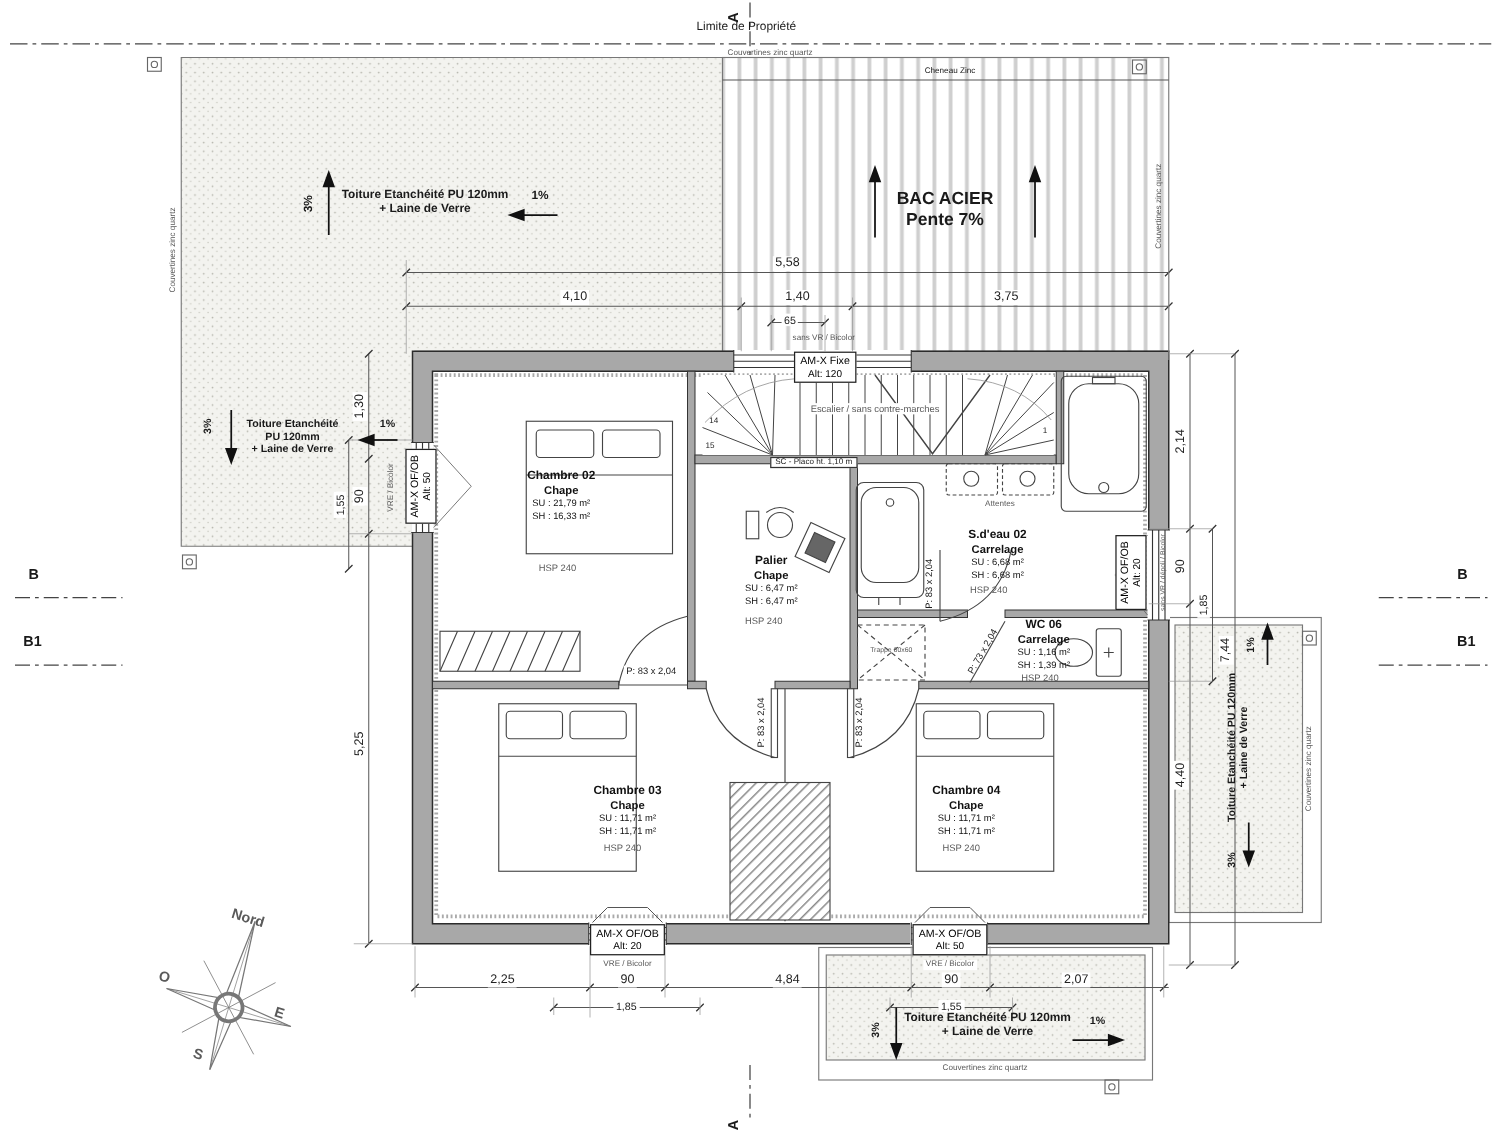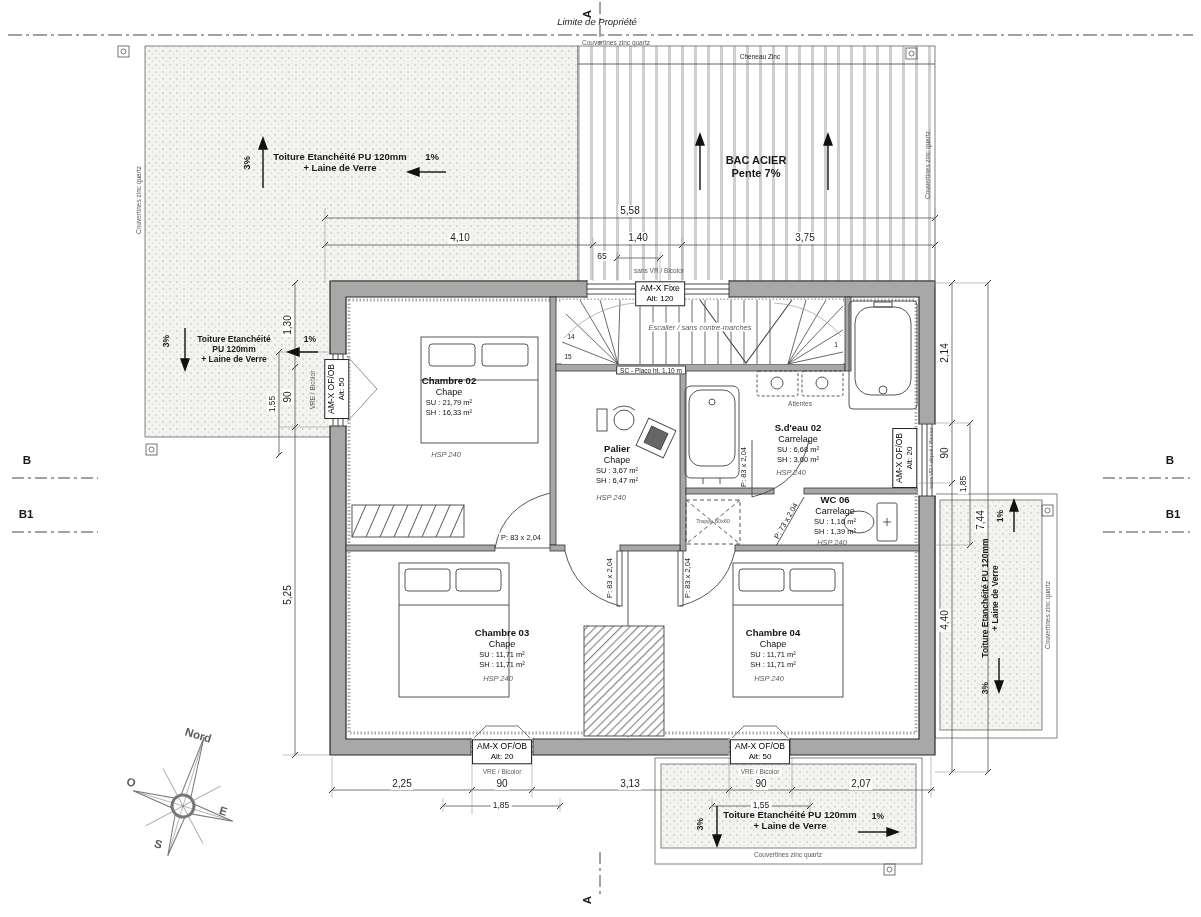--- a/index.html
+++ b/index.html
@@ -4,29 +4,29 @@
 <style>
   html,body{margin:0;padding:0;background:#fff}
   .canvas{position:relative;width:1201px;height:917px;background:#fff;
           font-family:"Liberation Sans",sans-serif;overflow:hidden}
   .canvas svg{position:absolute;left:0;top:0}
   .lbl{position:absolute;color:#1a1a1a;white-space:pre-line;text-align:center;
        line-height:1.2;transform:translate(-50%,-50%);}
   .r{transform:translate(-50%,-50%) rotate(-90deg)}
   .r60{transform:translate(-50%,-50%) rotate(-60deg)}
   .r17{transform:translate(-50%,-50%) rotate(17deg)}
-  .b{font-weight:bold}.i{font-style:italic}.g{color:#5a5a5a}
+  .b{font-weight:bold}.i{}.g{color:#5a5a5a}
   .f5{font-size:5.5px}.f6{font-size:6.5px}.f7{font-size:7.5px}.f8{font-size:8.5px}
-  .f9{font-size:9.5px}.f10{font-size:11px}.f11{font-size:11.5px}
+  .f9{font-size:9.5px}.f10{font-size:14px}.f11{font-size:11.5px}
   .bg{background:#fff;padding:0 2px}
   .dim{font-size:10px;color:#222;background:#fff;padding:0 2px}
   .dims{font-size:8.5px;color:#222;background:#fff;padding:0 2px}
   .roomlbl{position:absolute;transform:translate(-50%,-50%);text-align:center;line-height:1.25;color:#111}
   .roomlbl .rn{display:block;font-weight:bold;font-size:9.5px}
-  .roomlbl .rf{display:block;font-weight:normal;font-size:9px}
+  .roomlbl .rf{display:block;font-weight:bold;font-size:9px}
   .roomlbl .rs{display:block;font-size:7.5px}
   .wbox{position:absolute;transform:translate(-50%,-50%);background:#fff;border:1px solid #222;
         text-align:center;line-height:1.3;padding:1px 4px;white-space:nowrap}
   .wbox.v{transform:translate(-50%,-50%) rotate(-90deg)}
   .wbox .wn{display:block;font-size:8.5px}
   .wbox .wa{display:block;font-size:8px}
   .scbox{position:absolute;transform:translate(-50%,-50%);background:#fff;border:1px solid #333;
          font-size:6.5px;padding:0 3px;white-space:nowrap;color:#222}
 </style>
 </head>
@@ -338,30 +338,30 @@
     <span class="rn">Chambre 02</span>
     <span class="rf">Chape</span>
     <span class="rs">SU : 21,79 m²</span>
     <span class="rs">SH : 16,33 m²</span>
   </div>
   <div class="lbl i g f7" style="left:446px;top:454px">HSP 240</div>
 
   <div class="roomlbl" style="left:617px;top:464px">
     <span class="rn">Palier</span>
     <span class="rf">Chape</span>
-    <span class="rs">SU : 3,67 m²</span>
+    <span class="rs">SU : 6,47 m²</span>
     <span class="rs">SH : 6,47 m²</span>
   </div>
   <div class="lbl i g f7" style="left:611px;top:497px">HSP 240</div>
 
   <div class="roomlbl" style="left:798px;top:443px">
     <span class="rn">S.d'eau 02</span>
     <span class="rf">Carrelage</span>
     <span class="rs">SU : 6,68 m²</span>
-    <span class="rs">SH : 3,60 m²</span>
+    <span class="rs">SH : 6,68 m²</span>
   </div>
   <div class="lbl i g f7" style="left:791px;top:472px">HSP 240</div>
 
   <div class="roomlbl" style="left:835px;top:515px">
     <span class="rn">WC 06</span>
     <span class="rf">Carrelage</span>
     <span class="rs">SU : 1,16 m²</span>
     <span class="rs">SH : 1,39 m²</span>
   </div>
   <div class="lbl i g f7" style="left:832px;top:542px">HSP 240</div>
@@ -424,33 +424,33 @@
   <div class="lbl f5 g" style="left:713px;top:521px">Trappe 60x60</div>
 
   <div class="lbl r17 b f11 g" style="left:198px;top:736px">Nord</div>
   <div class="lbl r17 b f11 g" style="left:131px;top:783px">O</div>
   <div class="lbl r17 b f11 g" style="left:223px;top:812px">E</div>
   <div class="lbl r17 b f11 g" style="left:158px;top:845px">S</div>
 
   <div class="lbl dim" style="left:630px;top:211px">5,58</div>
   <div class="lbl dim" style="left:460px;top:238px">4,10</div>
   <div class="lbl dim" style="left:638px;top:238px">1,40</div>
-  <div class="lbl dims" style="left:602px;top:256px">65</div>
+  <div class="lbl dims" style="left:632px;top:256px">65</div>
   <div class="lbl dim" style="left:805px;top:238px">3,75</div>
   <div class="lbl r dim" style="left:288px;top:325px">1,30</div>
   <div class="lbl r dim" style="left:288px;top:397px">90</div>
   <div class="lbl r dims" style="left:272px;top:404px">1,55</div>
   <div class="lbl r dim" style="left:288px;top:595px">5,25</div>
   <div class="lbl r dim" style="left:945px;top:353px">2,14</div>
   <div class="lbl r dim" style="left:945px;top:453px">90</div>
   <div class="lbl r dims" style="left:963px;top:484px">1,85</div>
   <div class="lbl r dim" style="left:945px;top:620px">4,40</div>
   <div class="lbl r dim" style="left:981px;top:520px">7,44</div>
   <div class="lbl dim" style="left:402px;top:784px">2,25</div>
   <div class="lbl dim" style="left:502px;top:784px">90</div>
   <div class="lbl dims" style="left:501px;top:805px">1,85</div>
-  <div class="lbl dim" style="left:630px;top:784px">3,13</div>
+  <div class="lbl dim" style="left:630px;top:784px">4,84</div>
   <div class="lbl dim" style="left:761px;top:784px">90</div>
   <div class="lbl dims" style="left:761px;top:805px">1,55</div>
   <div class="lbl dim" style="left:861px;top:784px">2,07</div>
 </div>
 
 </div>
 
 </body></html>

